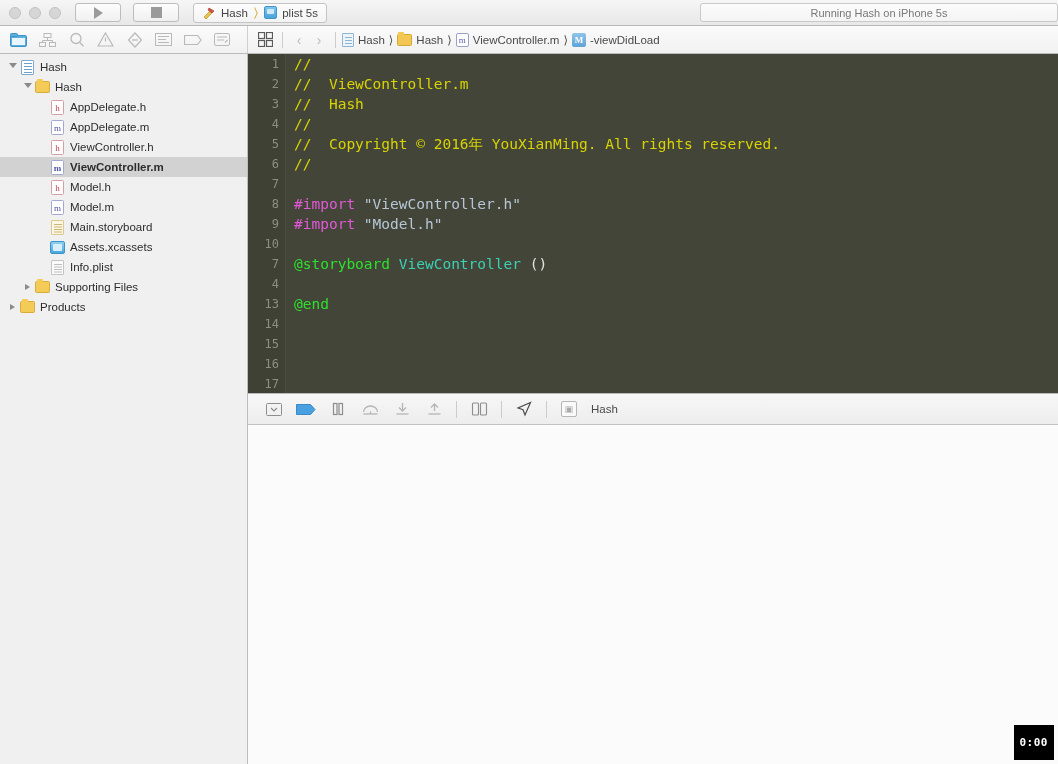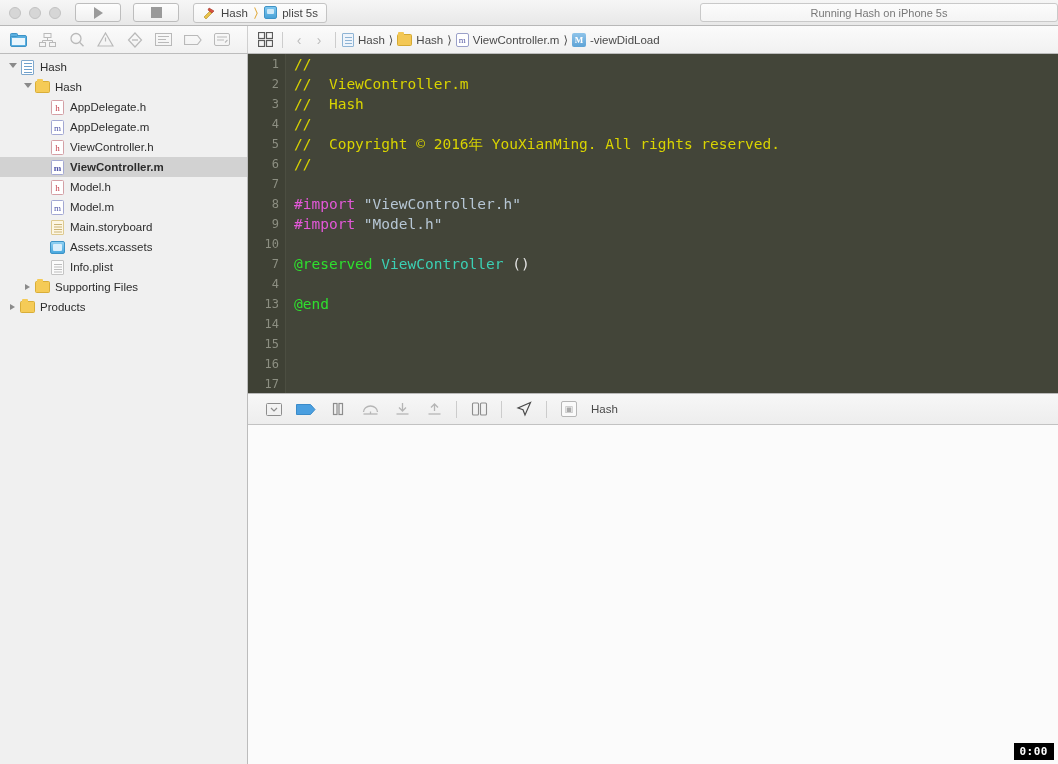--- a/index.html
+++ b/index.html
@@ -199,21 +199,21 @@
             display:flex;align-items:center;justify-content:center;color:#aaa;font-size:9px; }
 
   .console { flex: 1; background: #fbfbfb; min-height: 0; }
 
   
   .gifbadge {
     position: absolute; right: 4px; bottom: 4px;
     background: #000; color: #fff;
     font-family: "DejaVu Sans Mono", monospace;
     font-size: 11px; font-weight: bold;
-    padding: 1px 5px; letter-spacing: 0.5px;
+    padding: 10px 5px; letter-spacing: 0.5px;
     border: 1px solid #000;
   }
 </style>
 </head>
 <body>
 
 <div id="app">
 
   <div class="titlebar">
     <div class="traffic">
@@ -485,21 +485,21 @@
             <div class="cline"><span class="c-com">//</span></div>
             <div class="cline"><span class="c-com">//  ViewController.m</span></div>
             <div class="cline"><span class="c-com">//  Hash</span></div>
             <div class="cline"><span class="c-com">//</span></div>
             <div class="cline"><span class="c-com">//  Copyright © 2016年 YouXianMing. All rights reserved.</span></div>
             <div class="cline"><span class="c-com">//</span></div>
             <div class="cline">&nbsp;</div>
             <div class="cline"><span class="c-pre">#import </span><span class="c-str">"ViewController.h"</span></div>
             <div class="cline"><span class="c-pre">#import </span><span class="c-str">"Model.h"</span></div>
             <div class="cline">&nbsp;</div>
-            <div class="cline"><span class="c-kw">@reserved</span><span class="c-plain"> </span><span class="c-cls">ViewController</span><span class="c-plain"> ()</span></div>
+            <div class="cline"><span class="c-kw">@storyboard</span><span class="c-plain"> </span><span class="c-cls">ViewController</span><span class="c-plain"> ()</span></div>
             <div class="cline">&nbsp;</div>
             <div class="cline"><span class="c-kw">@end</span></div>
             <div class="cline">&nbsp;</div>
             <div class="cline">&nbsp;</div>
           </div>
       </div>
 
       <div class="debugbar">
         <div class="dbtn">
           <svg width="16" height="13" viewBox="0 0 16 13">

